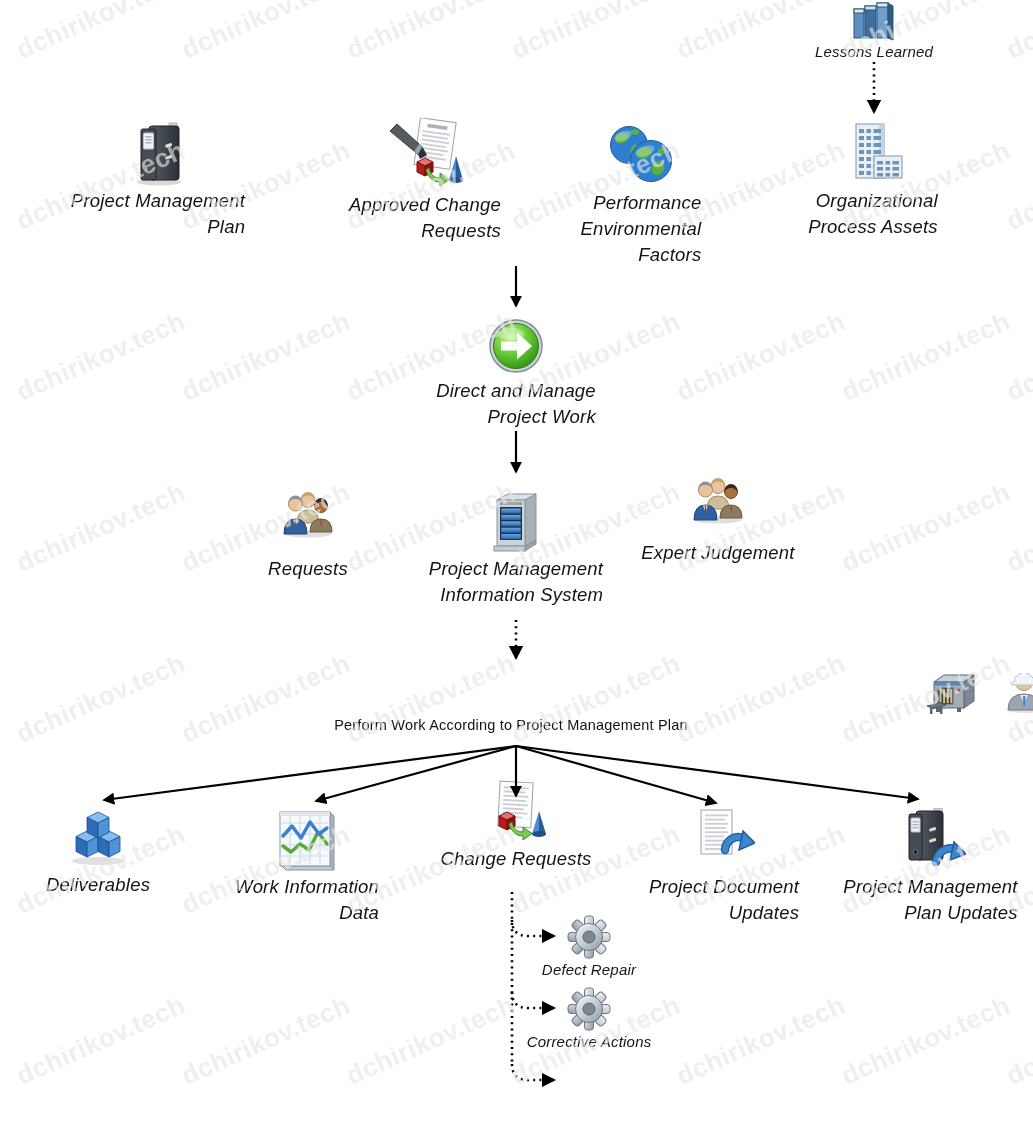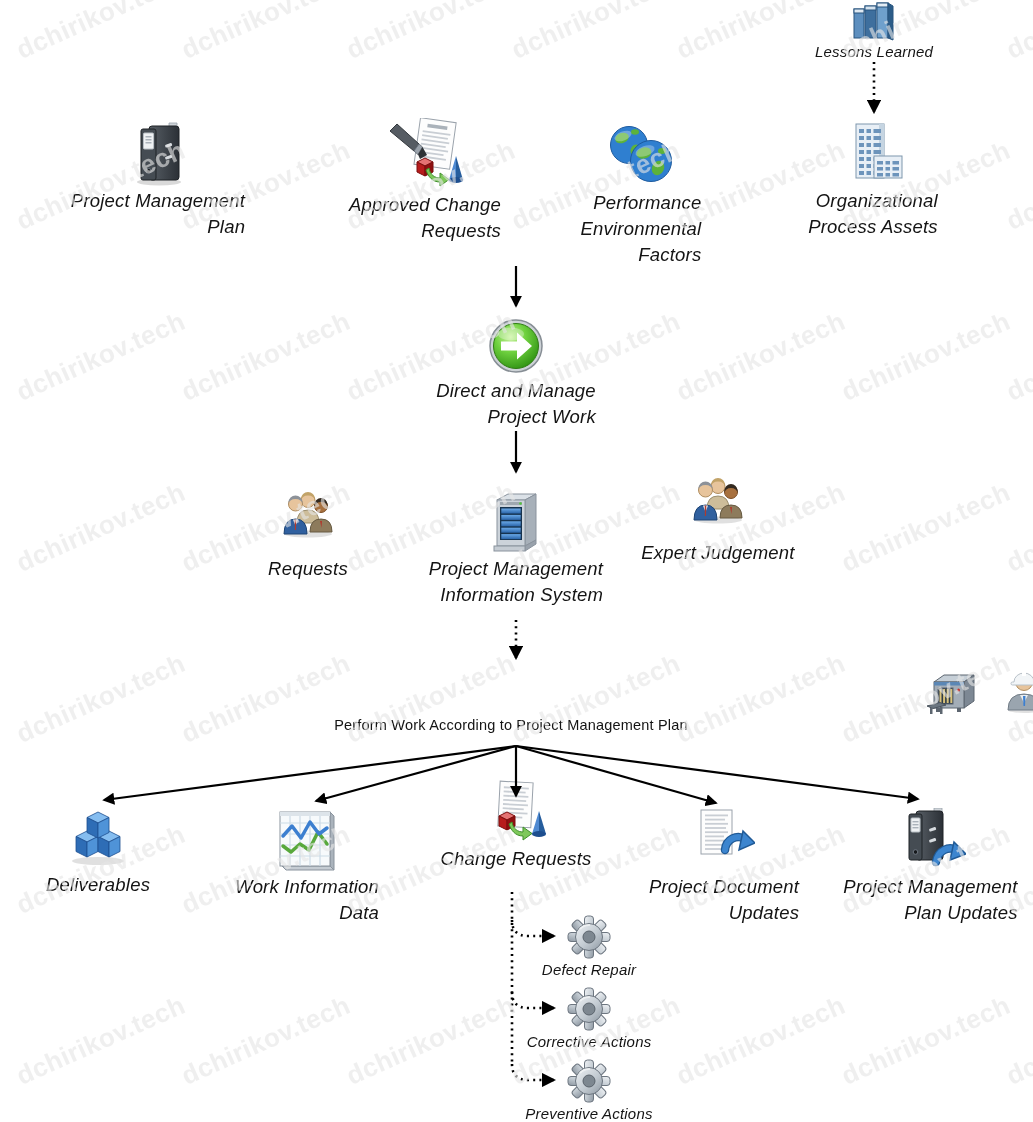--- a/index.html
+++ b/index.html
@@ -443,36 +443,20 @@
           <rect x="18.5" y="2" width="9" height="42" rx="3" transform="rotate(135 23 23)"></rect>
           <circle cx="23" cy="23" r="13.5"></circle>
         </g>
         <circle cx="23" cy="23" r="6" fill="#7d8790" stroke="#5a636c"></circle>
         <path d="M14,15 a12,12 0 0 1 10,-4" stroke="#ffffff" stroke-width="2" fill="none" opacity="0.5"></path>
       </svg>
     </span>
     <div class="label gear">Defect Repair</div>
   </div>
 
-  <div class="node" style="left:509px;top:1058px;width:160px">
-    <span class="icon" style="height:46px">
-      <svg width="46" height="46" viewBox="0 0 46 46">
-        <g fill="url(#gm)" stroke="#6d7680">
-          <rect x="18.5" y="2" width="9" height="42" rx="3"></rect>
-          <rect x="18.5" y="2" width="9" height="42" rx="3" transform="rotate(45 23 23)"></rect>
-          <rect x="18.5" y="2" width="9" height="42" rx="3" transform="rotate(90 23 23)"></rect>
-          <rect x="18.5" y="2" width="9" height="42" rx="3" transform="rotate(135 23 23)"></rect>
-          <circle cx="23" cy="23" r="13.5"></circle>
-        </g>
-        <circle cx="23" cy="23" r="6" fill="#7d8790" stroke="#5a636c"></circle>
-        <path d="M14,15 a12,12 0 0 1 10,-4" stroke="#ffffff" stroke-width="2" fill="none" opacity="0.5"></path>
-      </svg>
-    </span>
-    <div class="label gear">Preventive Actions</div>
-  </div>
 
   <div class="wm-layer">
       <span class="wm" style="left: 18px; top: 36px;">dchirikov.tech</span>
       <span class="wm" style="left: 183px; top: 36px;">dchirikov.tech</span>
       <span class="wm" style="left: 348px; top: 36px;">dchirikov.tech</span>
       <span class="wm" style="left: 513px; top: 36px;">dchirikov.tech</span>
       <span class="wm" style="left: 678px; top: 36px;">dchirikov.tech</span>
       <span class="wm" style="left: 843px; top: 36px;">dchirikov.tech</span>
       <span class="wm" style="left: 1008px; top: 36px;">dchirikov.tech</span>
       <span class="wm" style="left: 18px; top: 207px;">dchirikov.tech</span>

